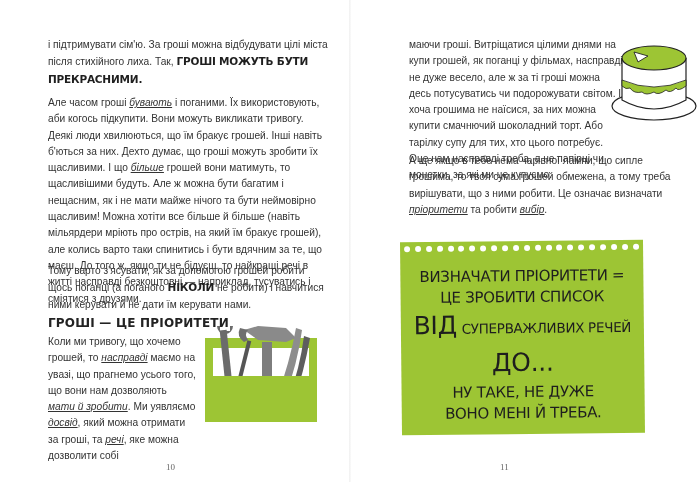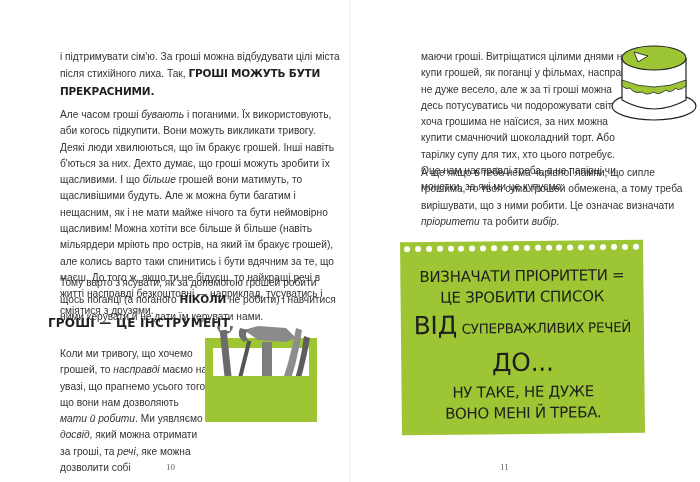--- a/index.html
+++ b/index.html
@@ -15,23 +15,23 @@
   .spine {
     position: absolute; left: 349px; top: 0; width: 2px; height: 482px;
     background: linear-gradient(to right, #f0f0f0, #fafafa);
   }
   .para {
     position: absolute;
     font-family: "Liberation Sans", sans-serif;
     font-size: 10.2px;
     line-height: 16.3px;
     color: #333333;
-    margin: 12px;
+    margin: 0;
   }
-  .para em { font-style: italic; }
+  .para em { font-style: italic; text-decoration: underline; }
   .hand {
     font-family: "DejaVu Sans", sans-serif;
     font-weight: bold;
     text-transform: uppercase;
     letter-spacing: -0.2px;
     color: #1f1f1f;
   }
   .heading {
     position: absolute;
     left: 48px; top: 316px;
@@ -81,24 +81,24 @@
   </p>
 
   <p class="para" style="left:48px; top:95px; width:282px;">
     <span>Але часом гроші </span><em>бувають</em><span> і поганими. Їх використовують, аби когось підкупити. Вони можуть викликати тривогу. Деякі люди хвилюються, що їм бракує грошей. Інші навіть б'ються за них. Дехто думає, що гроші можуть зробити їх щасливими. І що </span><em>більше</em><span> грошей вони матимуть, то щасливішими будуть. Але ж можна бути багатим і нещасним, як і не мати майже нічого та бути неймовірно щасливим! Можна хотіти все більше й більше (навіть мільярдери мріють про острів, на який їм бракує грошей), але колись варто таки спинитись і бути вдячним за те, що маєш. До того ж, якщо ти не бідуєш, то найкращі речі в житті насправді безкоштовні — наприклад, тусуватись і сміятися з друзями.</span>
   </p>
 
   <p class="para" style="left:48px; top:263px; width:282px;">
     <span>Тому варто з'ясувати, як за допомогою грошей робити щось поганці (а поганого </span><span class="hand" style="font-size:10.5px;text-align:center;">НІКОЛИ</span><span> не робити) і навчитися ними керувати й не дати їм керувати нами.</span>
   </p>
 
-  <div class="heading">ГРОШІ — ЦЕ ІНСТРУМЕНТ</div>
+  <div class="heading">ГРОШІ — ЦЕ ПРІОРИТЕТИ</div>
 
   <p class="para" style="left:48px; top:334px; width:148px;">
-    <span>Коли ми тривогу, що хочемо грошей, то </span><em>насправді</em><span> маємо на увазі, що прагнемо усього того, що вони нам дозволяють </span><em>мати й робити</em><span>. Ми уявляємо </span><em>досвід</em><span>, який можна отримати за гроші, та </span><em>речі</em><span>, яке можна дозволити собі</span>
+    <span>Коли ми тривогу, що хочемо грошей, то </span><em>насправді</em><span> маємо на увазі, що прагнемо усього того, що вони нам дозволяють </span><em>мати й зробити</em><span>. Ми уявляємо </span><em>досвід</em><span>, який можна отримати за гроші, та </span><em>речі</em><span>, яке можна дозволити собі</span>
   </p>
 
   <div style="position:absolute; left:200px; top:322px; width:120px; height:100px;">
     <svg width="120" height="100" viewBox="0 0 120 100">
 
       <rect x="5" y="16" width="112" height="10" fill="#9dc534"></rect>
       <rect x="5" y="16" width="8" height="84" fill="#9dc534"></rect>
       <rect x="109" y="16" width="8" height="84" fill="#9dc534"></rect>
 
       <rect x="23" y="8" width="7" height="66" fill="#6b6b6b" transform="rotate(-6 26 40)"></rect>

